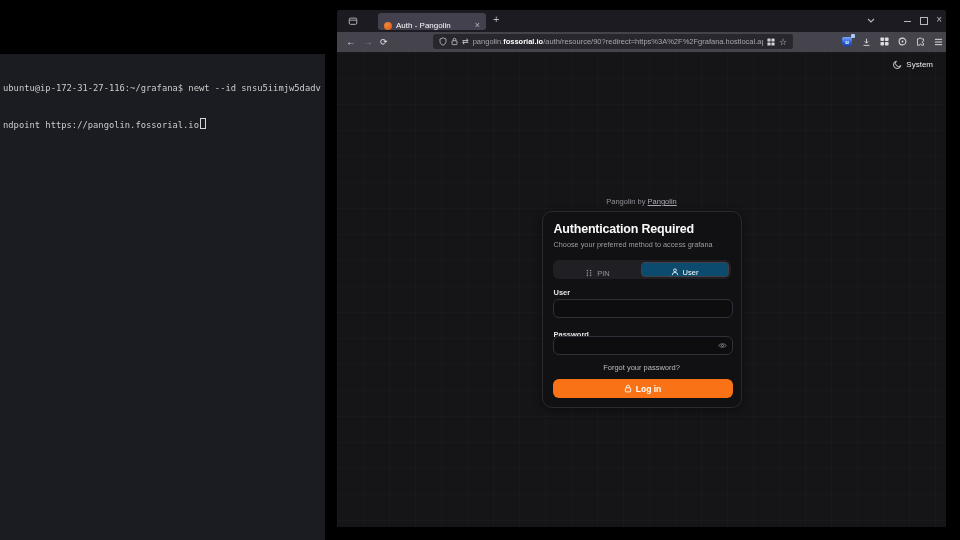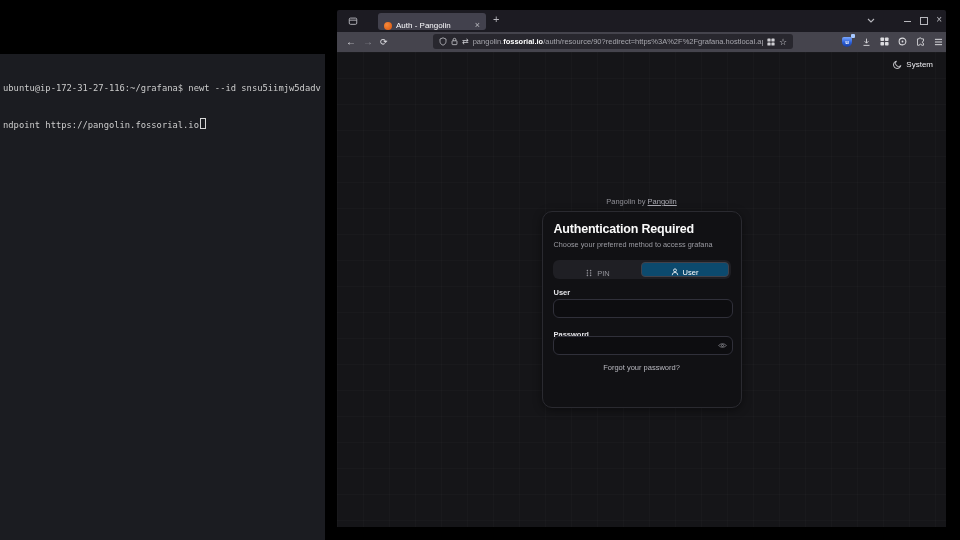--- a/index.html
+++ b/index.html
@@ -241,17 +241,26 @@
           <span class="eye">
             <svg width="9" height="7" viewBox="0 0 12 9" fill="none" stroke="currentColor" stroke-width="1">
                 <path d="M1 4.5C3 1.5 9 1.5 11 4.5 9 7.5 3 7.5 1 4.5z"></path>
                 <circle cx="6" cy="4.5" r="1.4"></circle>
               </svg>
           </span>
         </div>
 
         <div class="forgot">Forgot your password?</div>
 
+        <button class="login-btn" style="background: rgb(249, 115, 22);">
+          <span style="line-height:0;">
+            <svg width="8" height="9" viewBox="0 0 10 12" fill="none" stroke="#ffffff" stroke-width="1.2">
+                <rect x="1.5" y="5" width="7" height="5.5" rx="1.2"></rect>
+                <path d="M3 5V3.5a2 2 0 0 1 4 0V5"></path>
+              </svg>
+          </span>
+          <span>Log in</span>
+        </button>
       </div>
 
     </div>
   </div>
 </div>
 
 </body></html>

